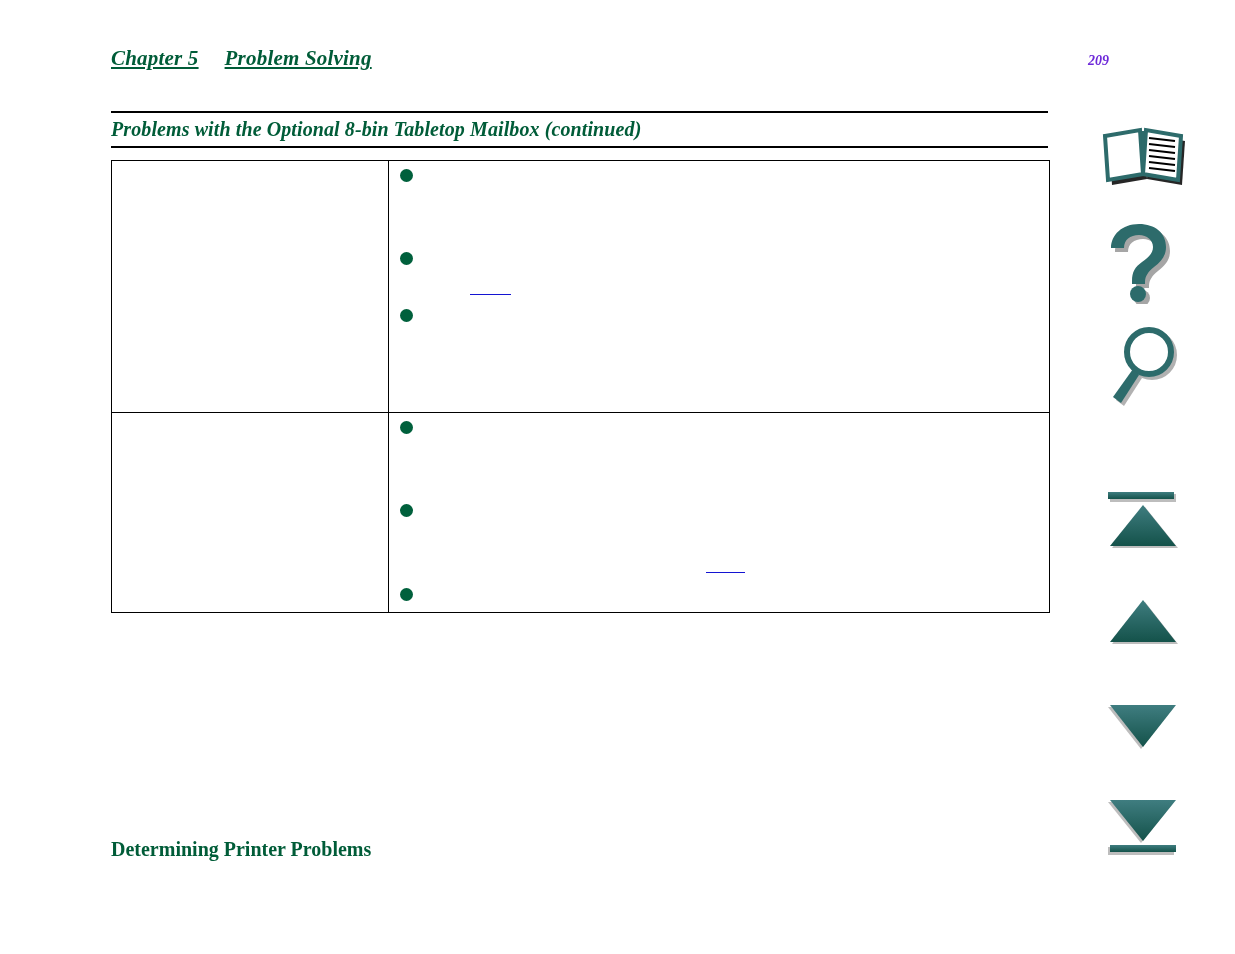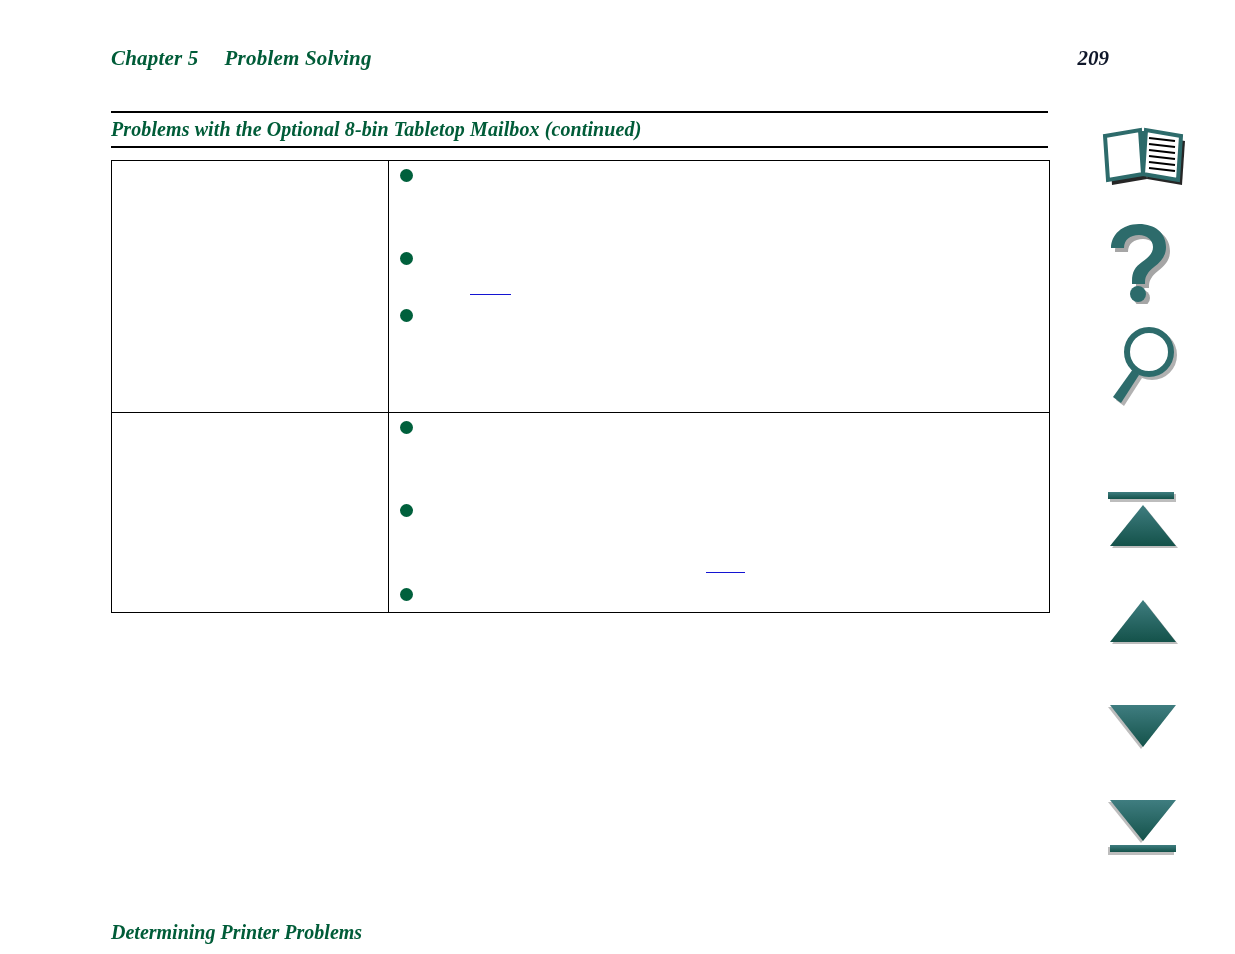--- a/index.html
+++ b/index.html
@@ -33,28 +33,29 @@
     justify-content: space-between;
   }
   .chapter-line {
     font-family: "Liberation Serif", serif;
     font-weight: bold;
     font-style: italic;
     font-size: 21px;
     color: #005c38;
     letter-spacing: 0.2px;
     white-space: pre;
+    text-decoration: underline;
   }
   .chapter-label { margin-right: 26px; }
   .page-number {
     font-family: "Liberation Serif", serif;
     font-weight: bold;
     font-style: italic;
-    font-size: 21px;
-    color: #0f172a;
+    font-size: 14px;
+    color: #6d28d9;
   }
 
   
   .section-block {
     position: absolute;
     left: 111px;
     top: 111px;
     width: 937px;
   }
   .rule-top, .rule-bottom {
@@ -133,24 +134,23 @@
   .link-underline {
     position: absolute;
     height: 0;
     border-bottom: 1.5px solid #1414d2;
   }
 
   
   .footer-title {
     position: absolute;
     left: 111px;
-    top: 921px;
+    top: 838px;
     font-family: "Liberation Serif", serif;
     font-weight: bold;
-    font-style: italic;
     font-size: 20px;
     color: #005c38;
   }
 
   
   .nav-sidebar {
     position: absolute;
     left: 1080px;
     top: 118px;
     width: 125px;

